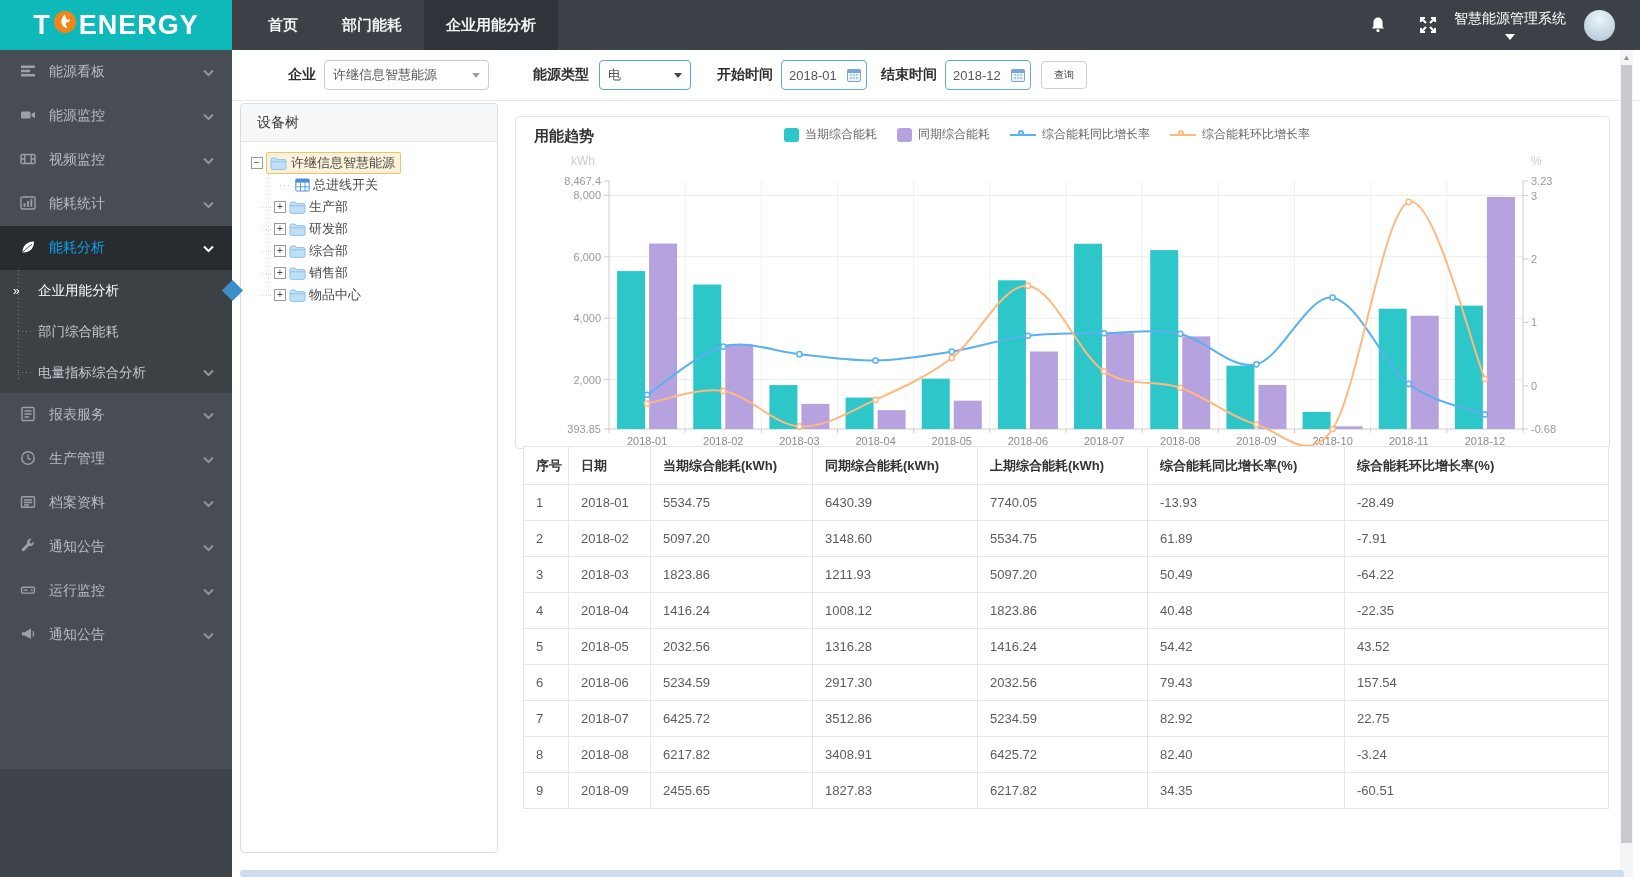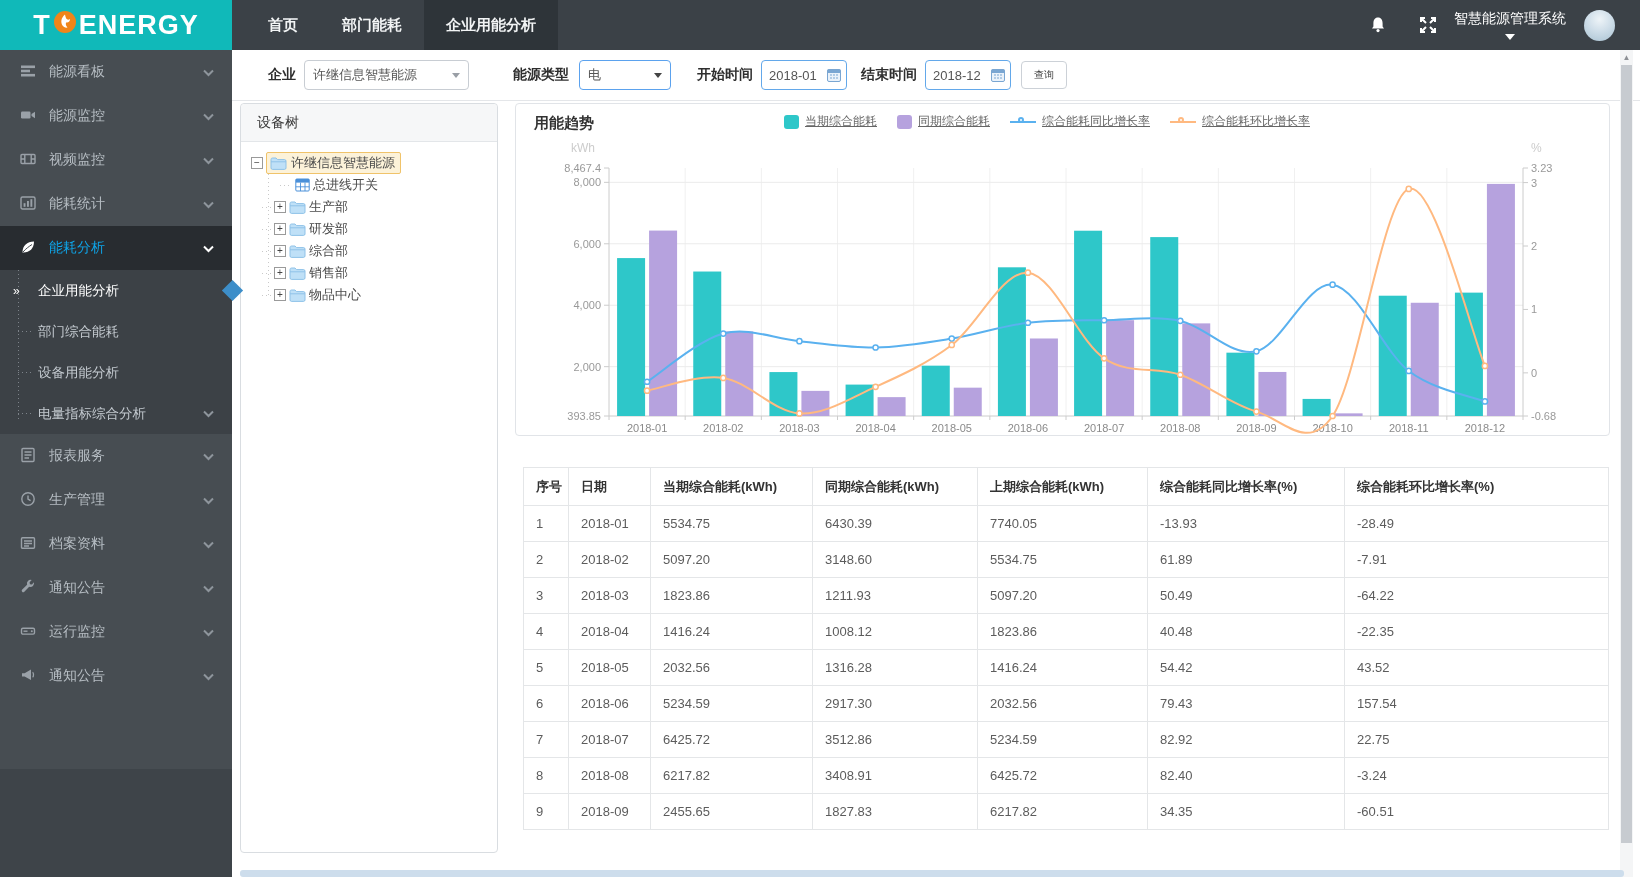--- a/index.html
+++ b/index.html
@@ -32,21 +32,21 @@
   .sub-item .stub { position:absolute; left:18px; width:13px; height:1px;
                     background:repeating-linear-gradient(to right,#7d838a 0 1px,transparent 1px 4px); }
   .sub-item.active { color:#fff; }
   .sub-item .arrows { position:absolute; left:13px; font-size:12px; color:#fff; letter-spacing:-2px; }
   .sub-item .diamond { position:absolute; right:-8px; width:15px; height:15px; background:#3d8ec9; transform:rotate(45deg); }
   .sub-item .chev { margin-left:auto; }
   .sidebar-footer { position:absolute; left:0; bottom:0; width:232px; height:108px; background:#3e4449; }
 
   
   .main { position:absolute; left:232px; top:50px; width:1408px; height:827px; background:#fff; }
-  .filterbar { height:51px; border-bottom:1px solid #e4e6e9; display:flex; align-items:center; padding-left:36px; background:#fff; }
+  .filterbar { height:51px; border-bottom:1px solid #e4e6e9; display:flex; align-items:center; padding-left:56px; background:#fff; }
   .f-label { font-size:14px; font-weight:bold; color:#2e2e2e; white-space:nowrap; }
   .f-select { height:30px; border-radius:4px; background:#fff; display:flex; align-items:center; padding:0 8px; font-size:13px; color:#555; cursor:pointer; }
   .sel-company { border:1px solid #c8cdd3; width:165px; margin-left:8px; }
   .sel-energy  { border:1px solid #5ba2ee; width:92px;  margin-left:10px; }
   .sel-caret { margin-left:auto; width:0; height:0; border-left:4px solid transparent; border-right:4px solid transparent; border-top:5px solid #9a9fa6; }
   .sel-energy .sel-caret { border-top-color:#444; }
   .f-date { height:30px; width:86px; border:1px solid #63a8ea; border-radius:4px; display:flex; align-items:center; padding:0 5px 0 7px; font-size:13px; color:#555; margin-left:8px; cursor:pointer; }
   .f-date svg { margin-left:auto; }
   .btn-query { margin-left:10px; padding:6px 12px; border:1px solid #ccd1d7; border-radius:4px; background:#fff; font-size:10px; color:#3f3f3f; cursor:pointer; }
 
@@ -61,32 +61,32 @@
   .root-hl .ticon { margin:0 4px 0 1px; }
   .tree-children { position:relative; margin-left:6px; }
   .tree-children .tvline { position:absolute; left:11px; top:0; height:calc(100% - 11px); width:1px;
         background:repeating-linear-gradient(to bottom,#c9c9c9 0 1px,transparent 1px 4px); }
   .child-row { padding-left:5px; }
   .device-row { padding-left:23px;text-align:center; }
   .conn { display:inline-block; width:11px; height:1px; margin-right:1px;
           background:repeating-linear-gradient(to right,#c9c9c9 0 1px,transparent 1px 4px); flex:none; }
 
   
-  .chart-card { position:absolute; left:283px; top:53px; width:1095px; height:333px; background:#fff; border:1px solid #e1e4e8; border-radius:4px; }
+  .chart-card { position:absolute; left:283px; top:66px; width:1095px; height:333px; background:#fff; border:1px solid #e1e4e8; border-radius:4px; }
   .chart-head { position:relative; height:34px; }
   .chart-title { position:absolute; left:18px; top:10px; font-size:15px; font-weight:bold; color:#333; }
   .legend { position:absolute; left:268px; top:9px; display:flex; align-items:center; gap:20px; }
-  .legend-item { display:flex; align-items:center; gap:6px; font-size:12px; color:#666; cursor:pointer;text-decoration:underline; }
+  .legend-item { display:flex; align-items:center; gap:6px; font-size:12px; color:#666; cursor:pointer; }
   .sw-rect { width:15px; height:14px; border-radius:3px; }
   .sw-line { position:relative; width:26px; height:14px; }
   .sw-line .ln { position:absolute; left:0; right:0; top:6px; height:2px; }
   .sw-line .cr { position:absolute; left:8px; top:2px; width:6px; height:6px; border-radius:50%; background:#fff; border:2px solid; }
 
   
-  .table-wrap { position:absolute; left:291px; top:417px; width:1085px; }
+  .table-wrap { position:absolute; left:291px; top:396px; width:1085px; }
   table.energy { border-collapse:collapse; width:100%; table-layout:fixed; background:#fff; }
   table.energy th, table.energy td { border:1px solid #e4e6e8; font-size:13px; text-align:left; padding:0 0 0 12px; overflow:hidden; white-space:nowrap; }
   table.energy th { height:38px; color:#333; font-weight:bold; }
   table.energy td { height:36px; color:#5c5c5c; }
 
   
   .vscroll { position:absolute; right:7px; top:50px; width:13px; height:827px; background:#f4f5f6; z-index:30; }
   .vscroll .arr { height:14px; display:flex; align-items:center; justify-content:center; font-size:8px; color:#8d9095; }
   .vscroll .thumb { position:absolute; left:1px; top:15px; width:11px; height:778px; background:#c7cbd0; }
   .hscroll { position:absolute; left:240px; bottom:0; width:1384px; height:7px; background:#cdddec; border-radius:3px; z-index:30; }
@@ -188,24 +188,20 @@
     <div class="submenu">
       <div class="vline"></div>
       <div class="sub-item active">
         <span class="arrows">»</span>
         <span>企业用能分析</span>
         <span class="diamond"></span>
       </div>
       <div class="sub-item">
         <span class="stub"></span>
         <span>部门综合能耗</span>
-      </div>
-      <div class="sub-item">
-        <span class="stub"></span>
-        <span>设备用能分析</span>
       </div>
       <div class="sub-item">
         <span class="stub"></span>
         <span>电量指标综合分析</span>
         <span class="chev"><svg width="11" height="8" viewBox="0 0 11 8">
             <polyline points="1,1.5 5.5,6 10,1.5" fill="none" stroke="#8e959c" stroke-width="2"></polyline>
           </svg></span>
       </div>
     </div>
     <div class="menu-item">

